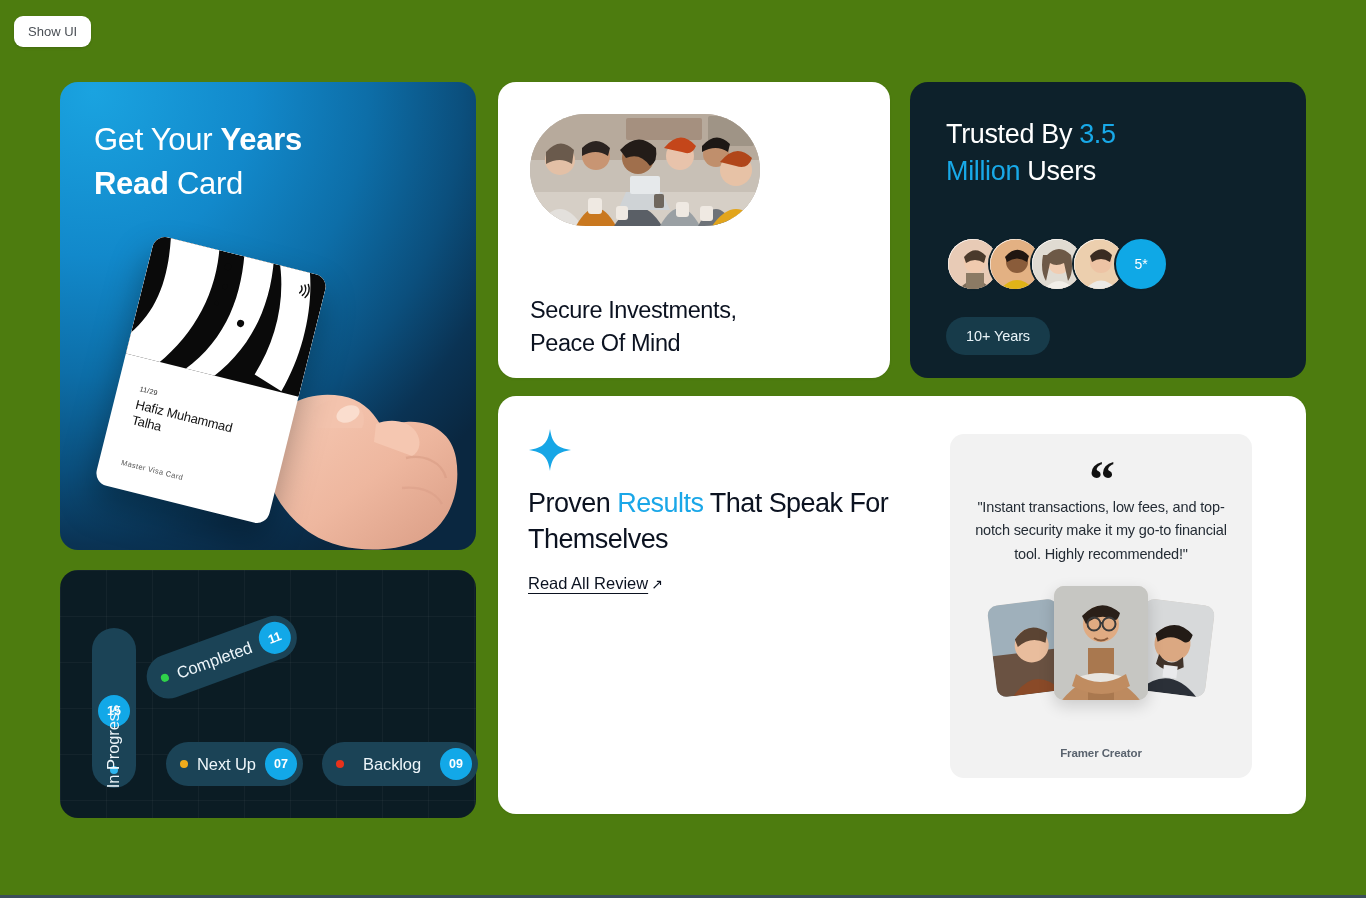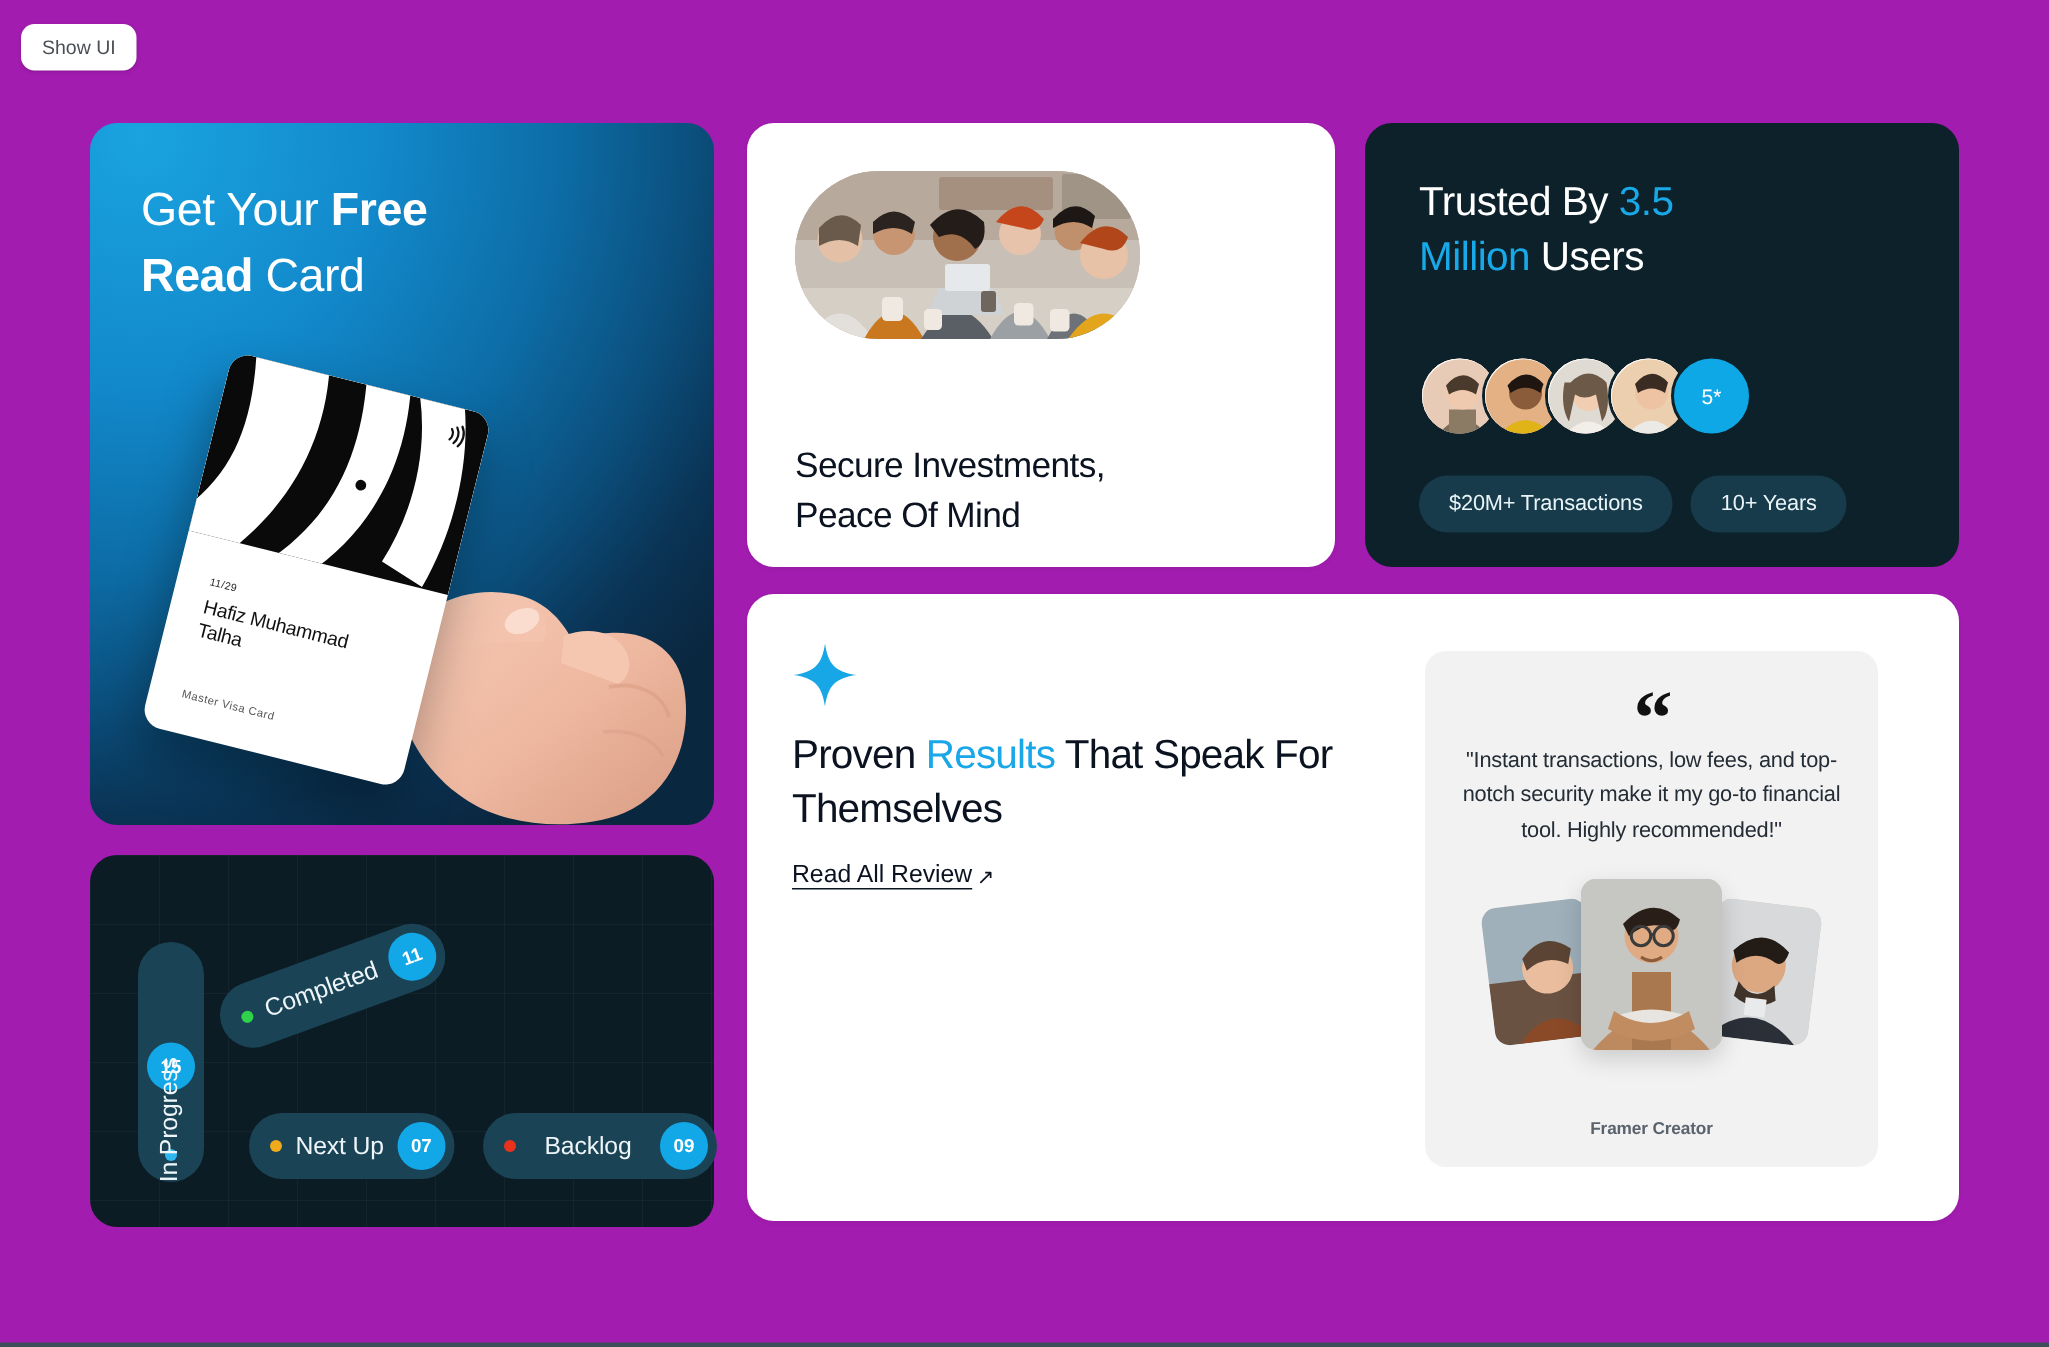--- a/index.html
+++ b/index.html
@@ -2,21 +2,21 @@
 <html><head>
 <meta charset="utf-8">
 <style>
   * { box-sizing: border-box; margin: 0; padding: 0; }
   html, body {
     width: 1366px; height: 898px;
     background: #f3f3f3;
     font-family: "Liberation Sans", sans-serif;
     overflow: hidden;
   }
-  .page { position: relative; width: 1366px; height: 898px; background: #a21caf; }
+  .page { position: relative; width: 1366px; height: 898px; background: #4d7c0f; }
 
   
   .showui {
     position: absolute; left: 14px; top: 16px;
     background: #ffffff; border-radius: 9px;
     padding: 8px 14px; font-size: 13px; color: #4a4f55;
     box-shadow: 0 1px 3px rgba(0,0,0,.10), 0 1px 1px rgba(0,0,0,.04);
     cursor: pointer; user-select: none;
     font-family: "Liberation Sans", sans-serif;
   }
@@ -187,21 +187,21 @@
 </style>
 </head>
 <body>
 
 <div class="page">
 
   <div class="showui">Show UI</div>
 
   <div class="card" id="debit-card">
     <div class="headline">
-      <span>Get Your </span><b>Free</b><br>
+      <span>Get Your </span><b>Years</b><br>
       <b>Read</b><span> Card</span>
     </div>
 
     <div class="cardshot">
 
       <svg class="hand" viewBox="0 0 230 215">
         <defs>
           <linearGradient id="skin" x1="0" y1="0" x2="1" y2="1">
             <stop offset="0%" stop-color="#f7cbb6"></stop>
               <stop offset="55%" stop-color="#eeb79f"></stop>
@@ -364,21 +364,20 @@
           <rect width="54" height="54" fill="#eccfae"></rect>
           <path d="M8 54 q19-25 38 0z" fill="#eceae6"></path>
           <circle cx="27" cy="23" r="11" fill="#edc3a4"></circle>
           <path d="M16 17 q11-13 22 -1 l-2 7 q-9-6-18 0z" fill="#3a2c22"></path>
         </svg>
       </div>
       <div class="rating">5*</div>
     </div>
 
     <div class="statpills">
-      <div class="sp">$20M+ Transactions</div>
       <div class="sp">10+ Years</div>
     </div>
   </div>
 
   <div class="card white-card" id="results-card">
     <svg class="sparkle" width="44" height="44" viewBox="0 0 44 44">
       <path d="M22 1 C24 15 29 20 43 22 C29 24 24 29 22 43 C20 29 15 24 1 22 C15 20 20 15 22 1 Z" fill="#17a6e6"></path>
     </svg>
 
     <div class="title">

